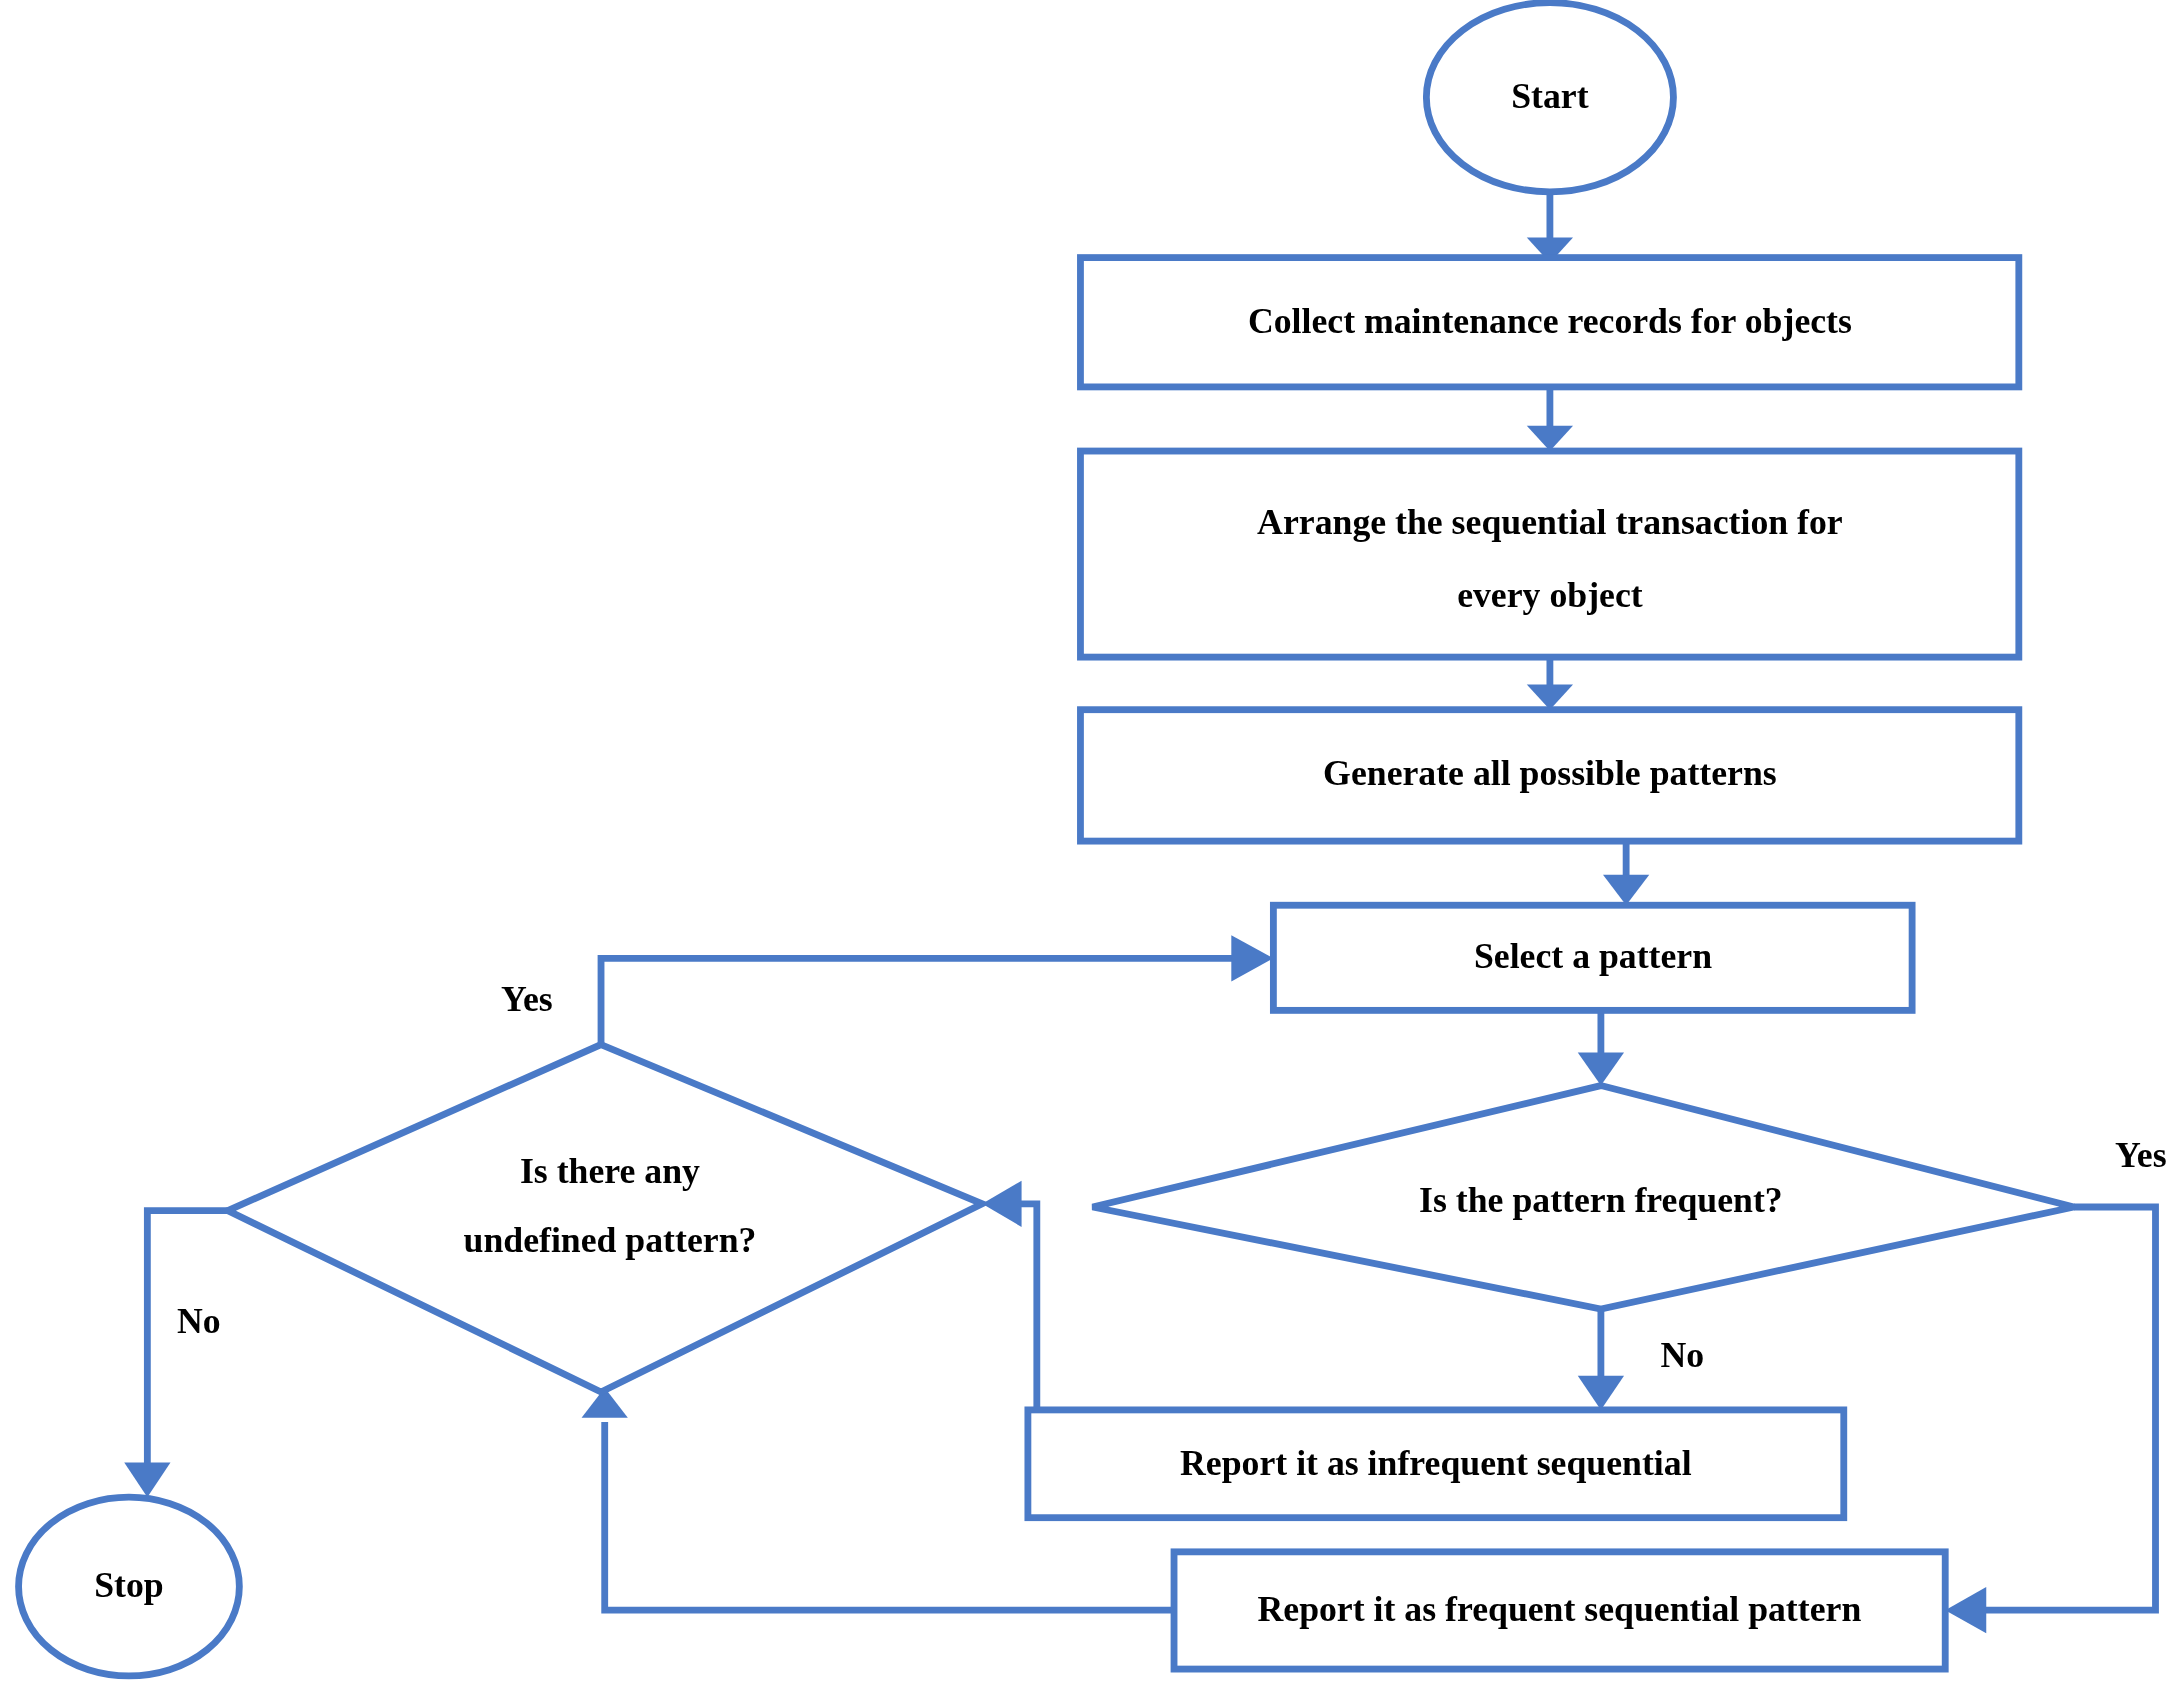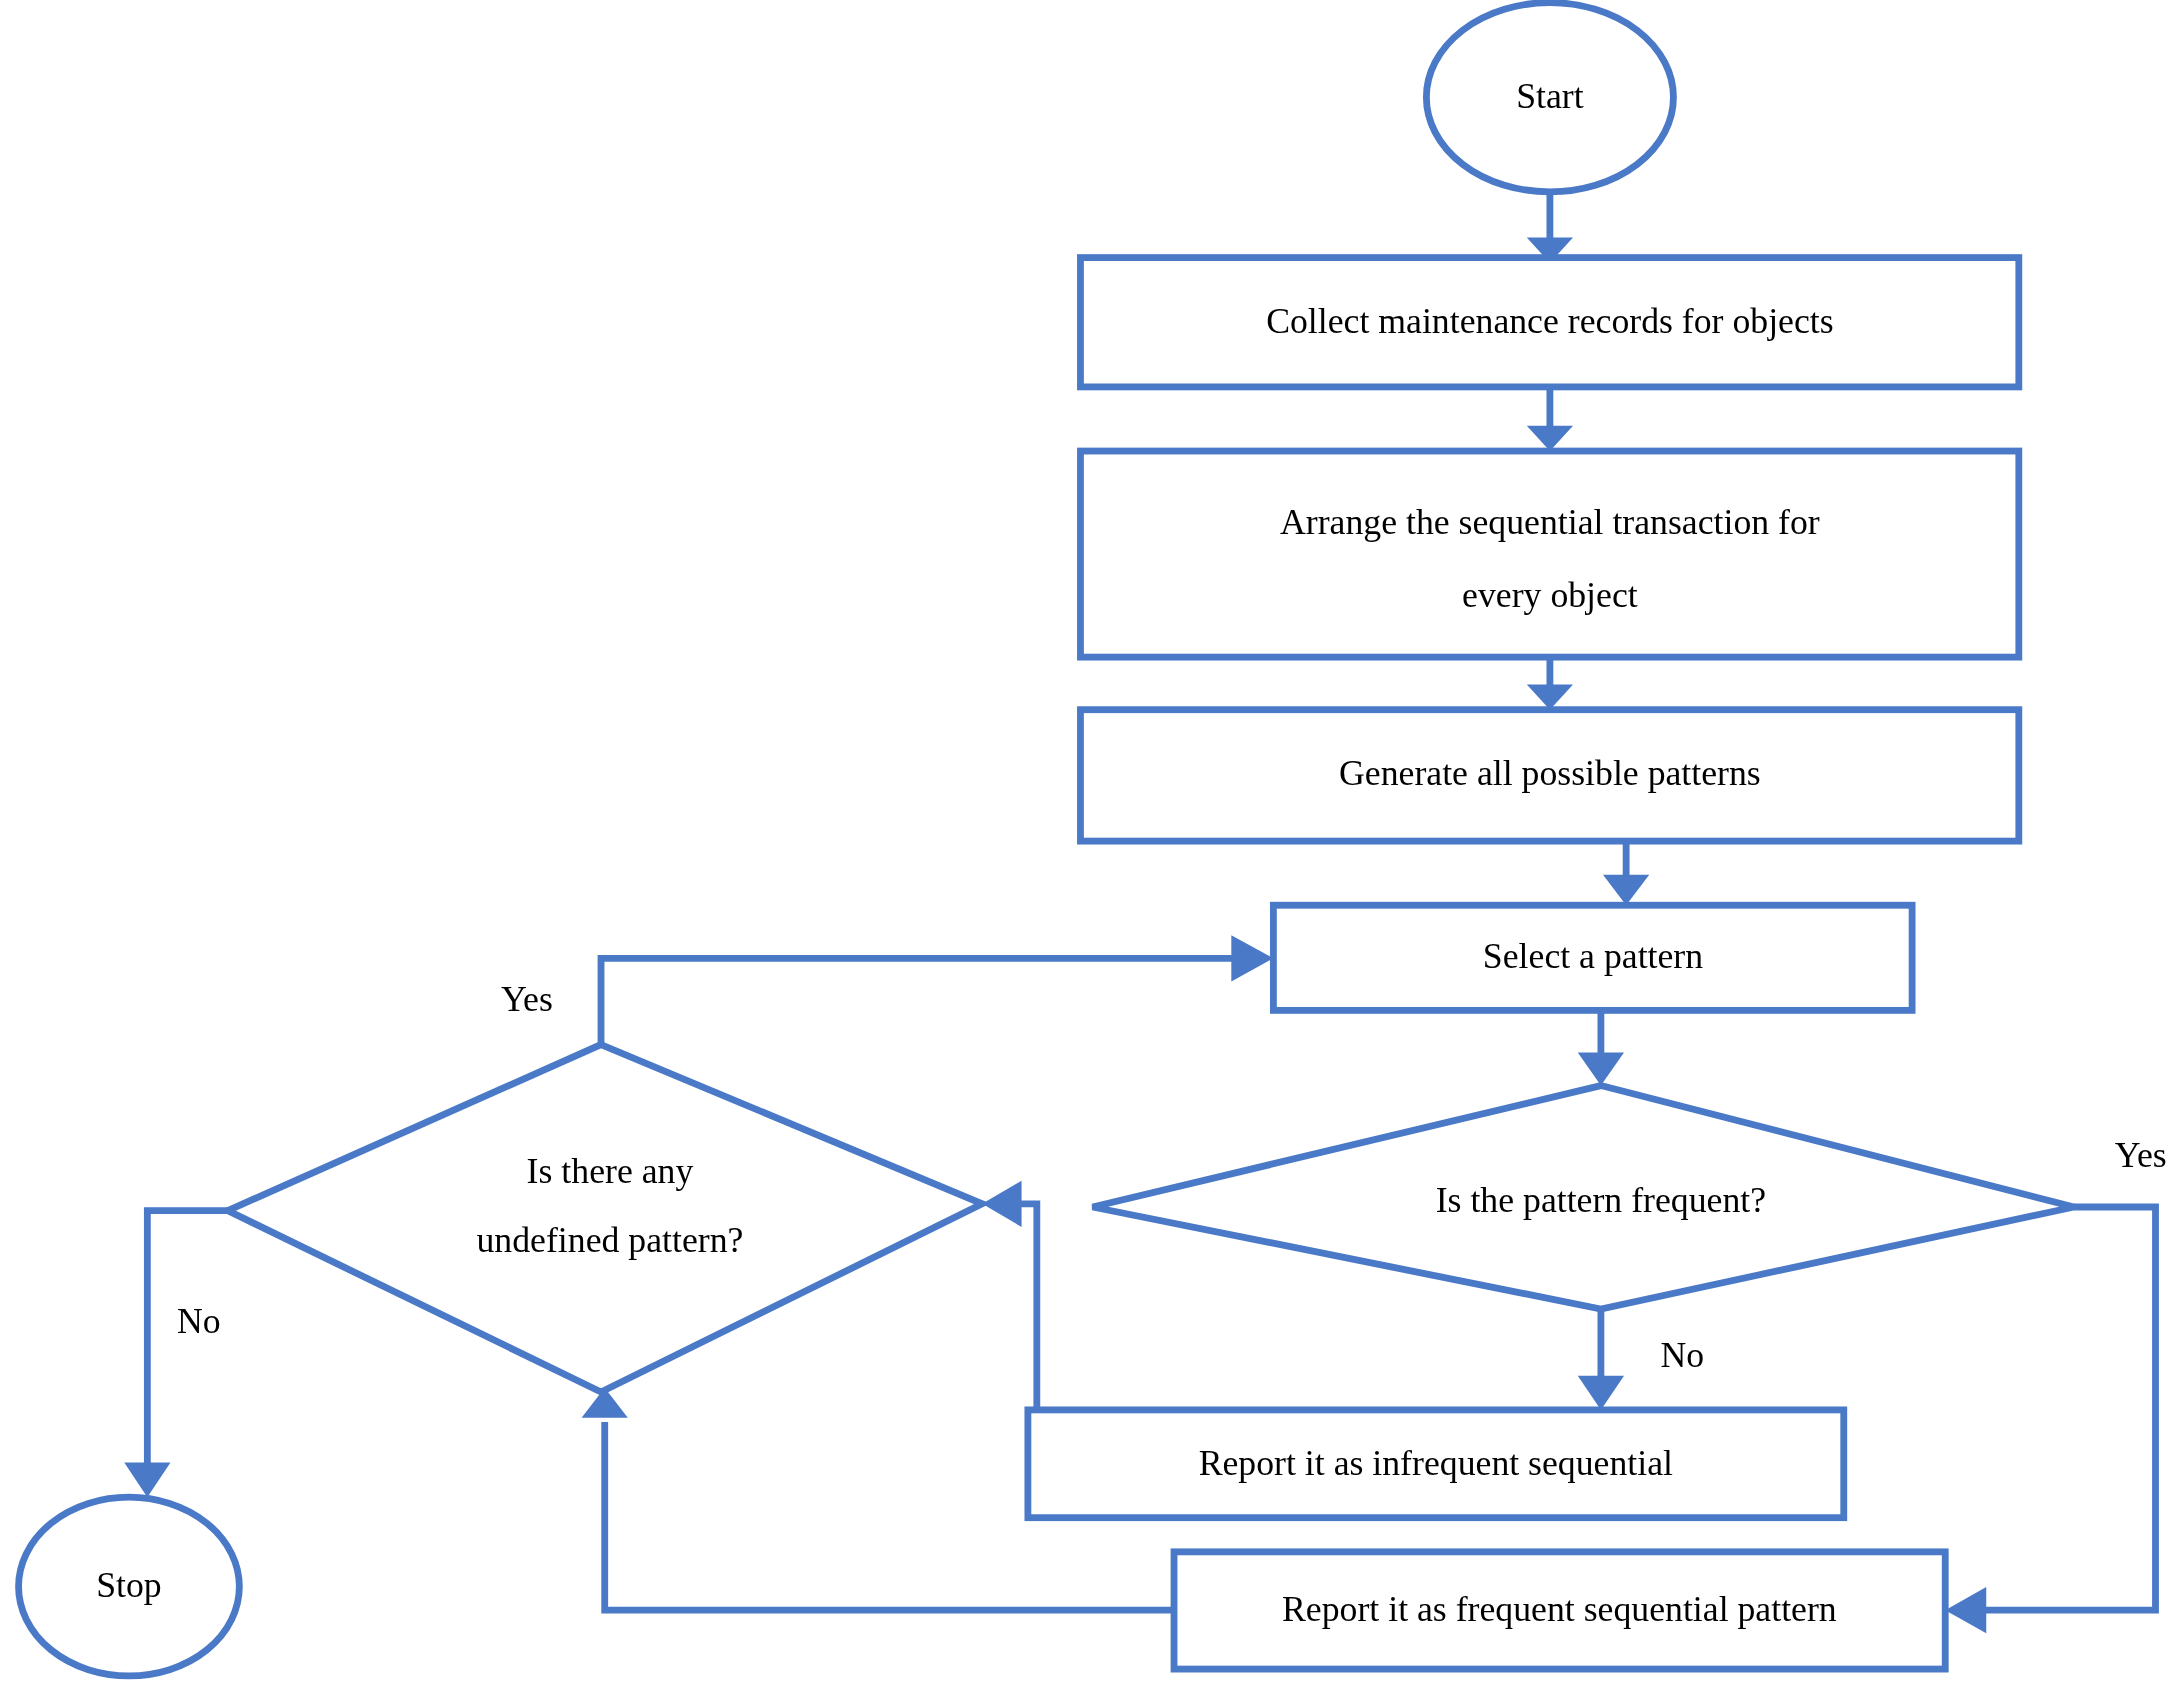--- a/index.html
+++ b/index.html
@@ -11,20 +11,21 @@
     width: 2183px;
     height: 1688px;
     overflow: hidden;
     font-family: "Liberation Serif", "DejaVu Serif", serif;
   }
   #flow-root {
     position: relative;
     width: 2183px;
     height: 1688px;
     background: #ffffff;
+    font-weight: bold;
   }
   svg#flow-svg {
     position: absolute;
     top: 0;
     left: 0;
     width: 2183px;
     height: 1688px;
     display: block;
   }
   .shape-outline {

